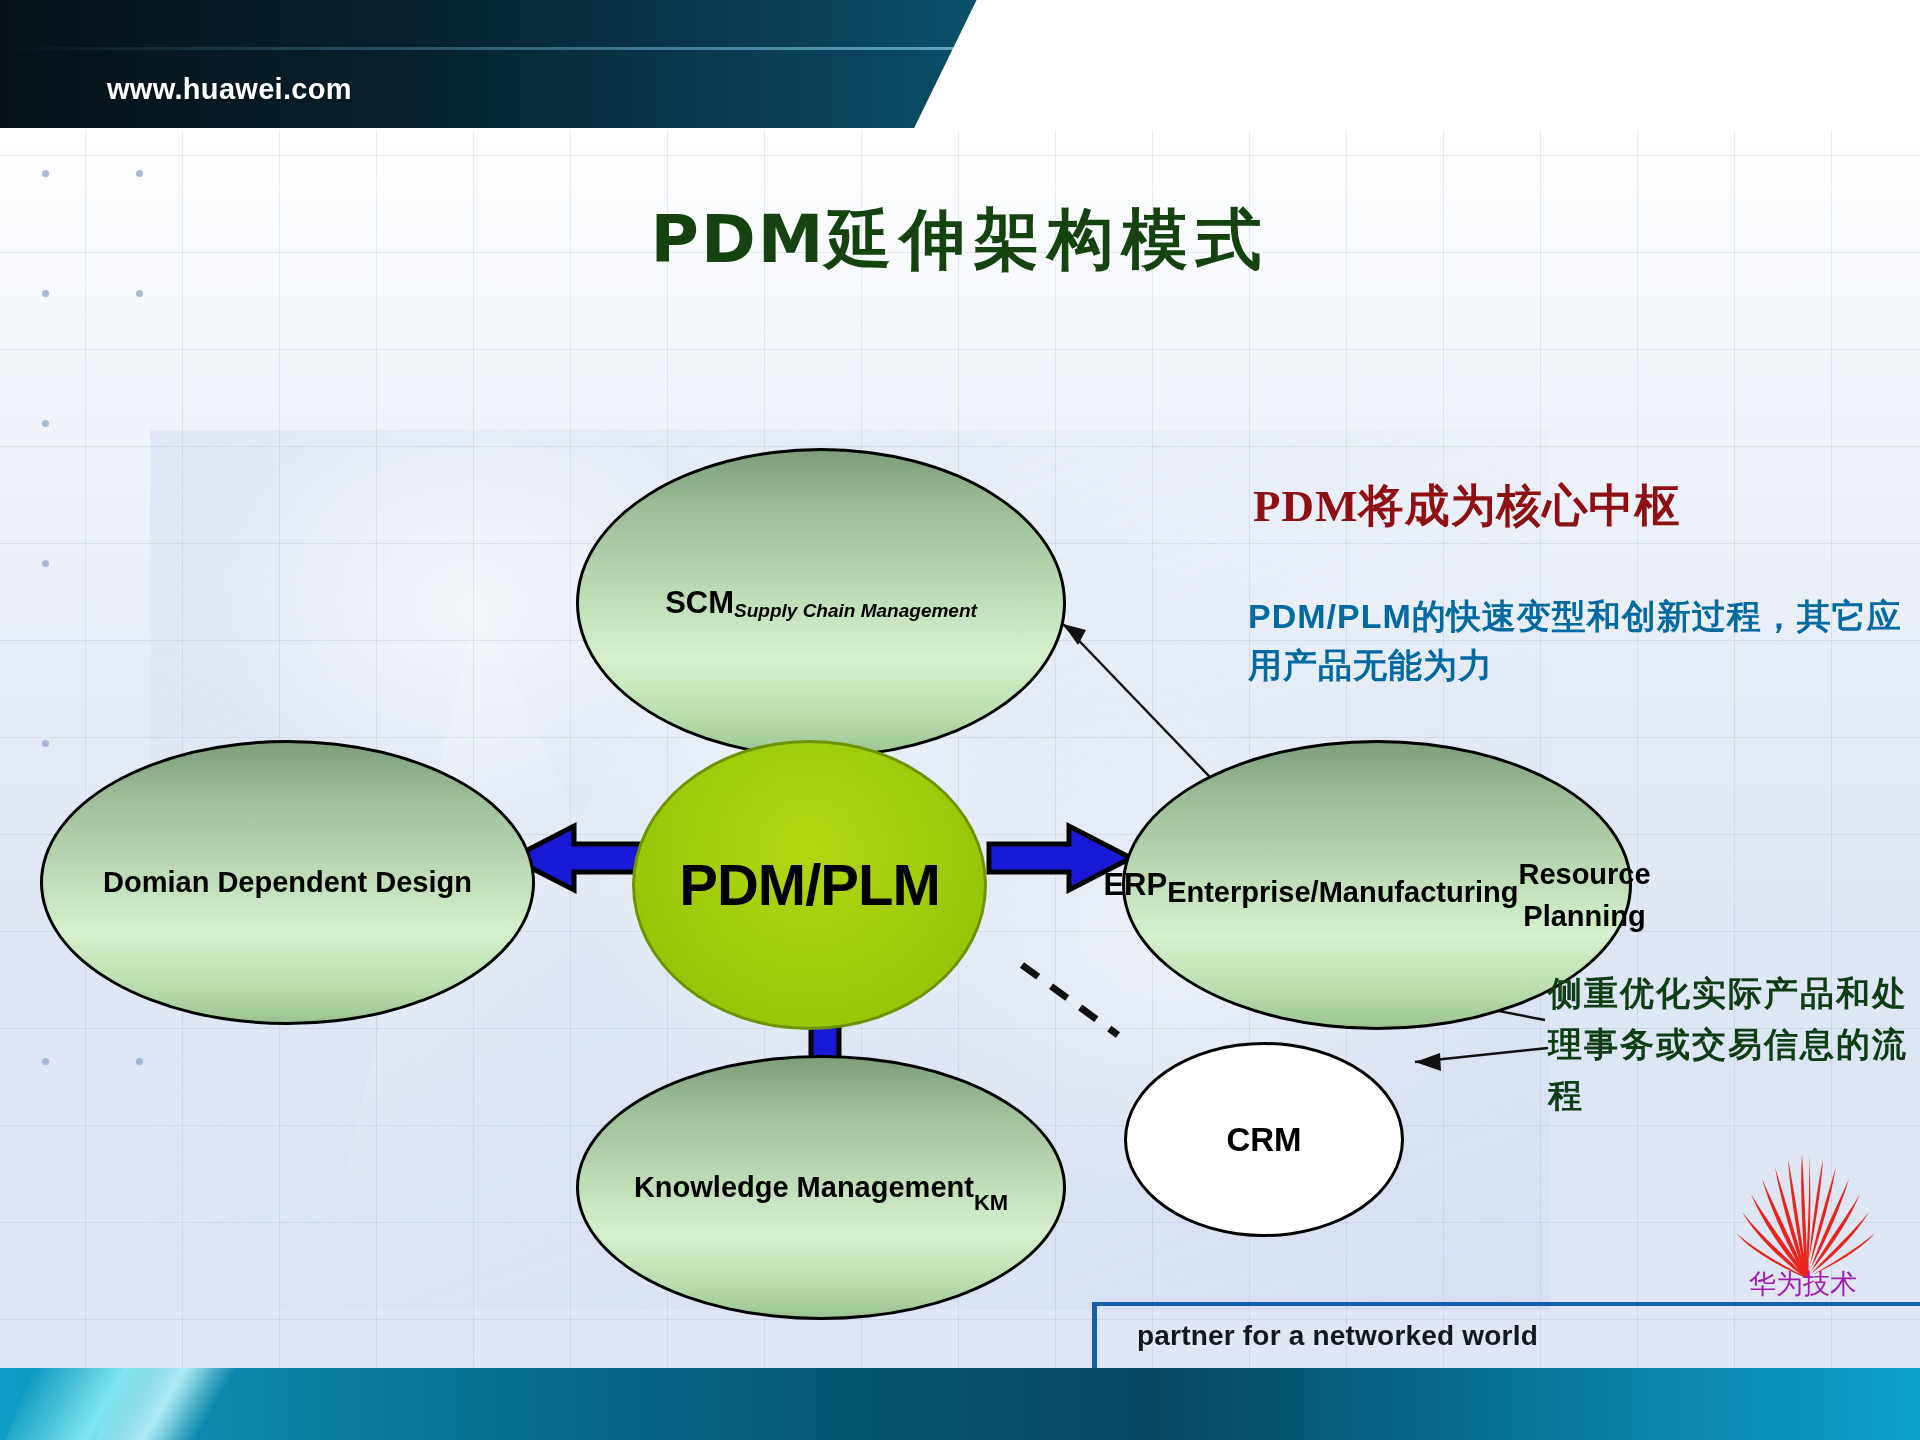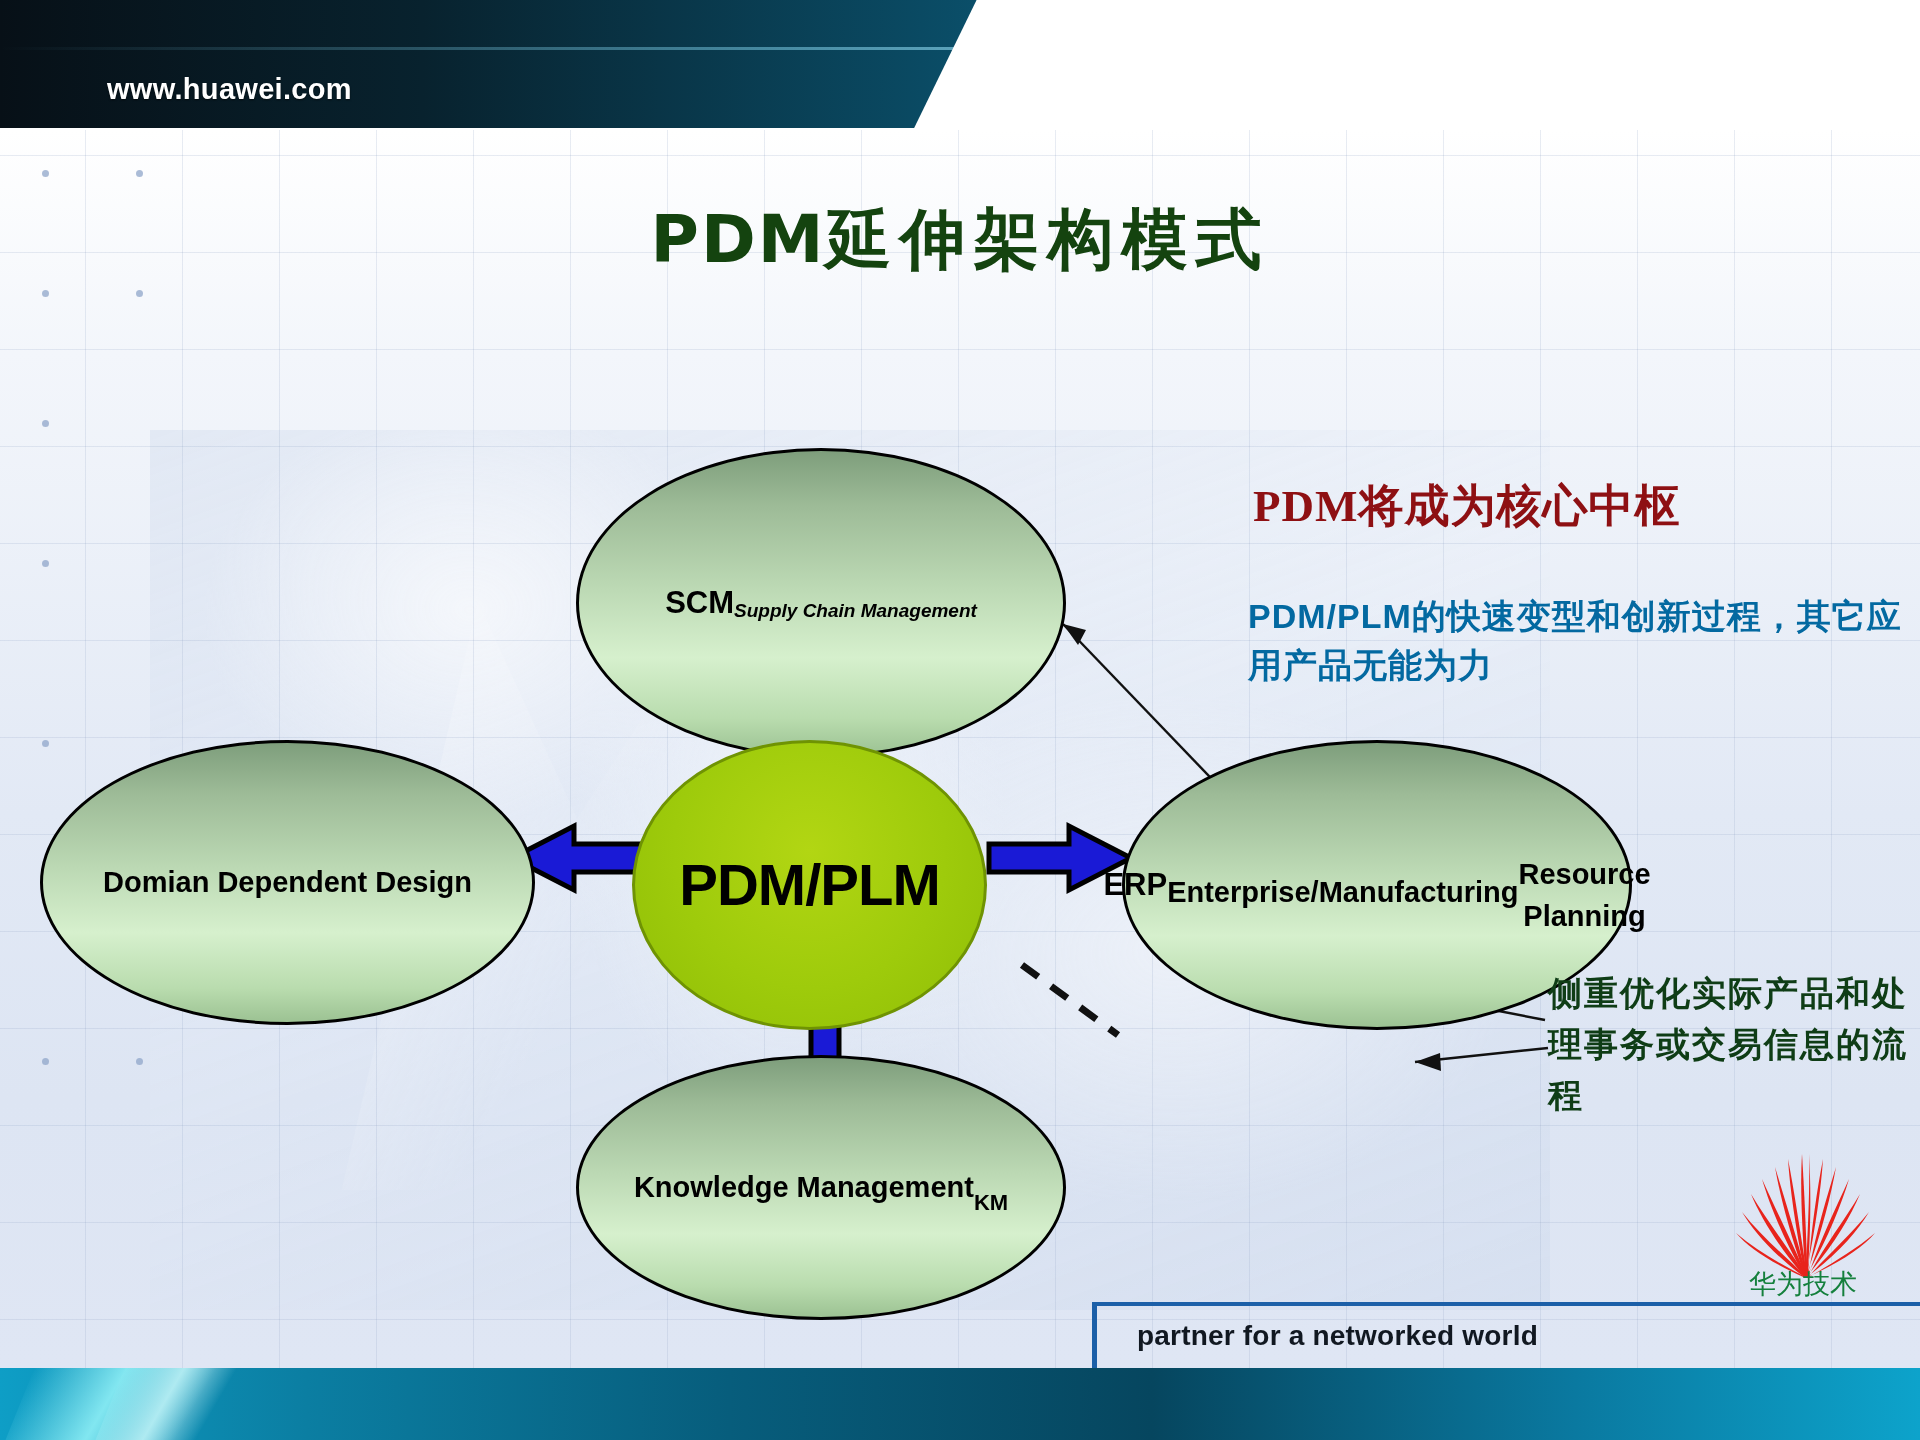--- a/index.html
+++ b/index.html
@@ -152,21 +152,21 @@
   }
   #anno-green{
     left:1548px;top:968px;width:380px;font-size:34px;color:#0f3d16;line-height:1.5;
     font-family:"DejaVu Sans","Liberation Sans",sans-serif;letter-spacing:2px;
   }
 
   
   .logo{position:absolute;left:1718px;top:1150px;width:175px;height:130px;}
   .logo-cn{
     position:absolute;left:1708px;top:1266px;width:190px;text-align:center;
-    font-size:27px;color:#15803d;font-family:"DejaVu Sans",sans-serif;
+    font-size:27px;color:#a21caf;font-family:"DejaVu Sans",sans-serif;
   }
 
   .ov{position:absolute;left:0;top:0;width:1920px;height:1440px;pointer-events:none;}
 </style>
 </head>
 <body>
 
 <div class="slide">
 
   <div class="bg-body"></div>
@@ -253,20 +253,23 @@
     <div class="l1">ERP</div>
     <div class="l2">Enterprise/Manufacturing</div>
     <div class="l3">Resource Planning</div>
   </div>
 
   <div class="node green" id="node-km">
     <div class="l1">Knowledge Management</div>
     <div class="l2">KM</div>
   </div>
 
+  <div class="node white" id="node-crm">
+    <div class="l1">CRM</div>
+  </div>
 
   <div class="anno" id="anno-red">PDM将成为核心中枢</div>
   <div class="anno" id="anno-blue">PDM/PLM的快速变型和创新过程，其它应用产品无能为力</div>
   <div class="anno" id="anno-green">侧重优化实际产品和处理事务或交易信息的流程</div>
 
   <div class="logo">
     <svg width="175" height="130" viewBox="0 0 175 130">
       <g fill="#e8241c">
         <path d="M87.5 128 C 84 78, 82 36, 84 4 C 86 36, 88 78, 89.5 128 Z"></path>
         <path d="M87.5 128 C 78 80, 72 40, 70 9 C 76 40, 82 80, 89.5 128 Z"></path>

